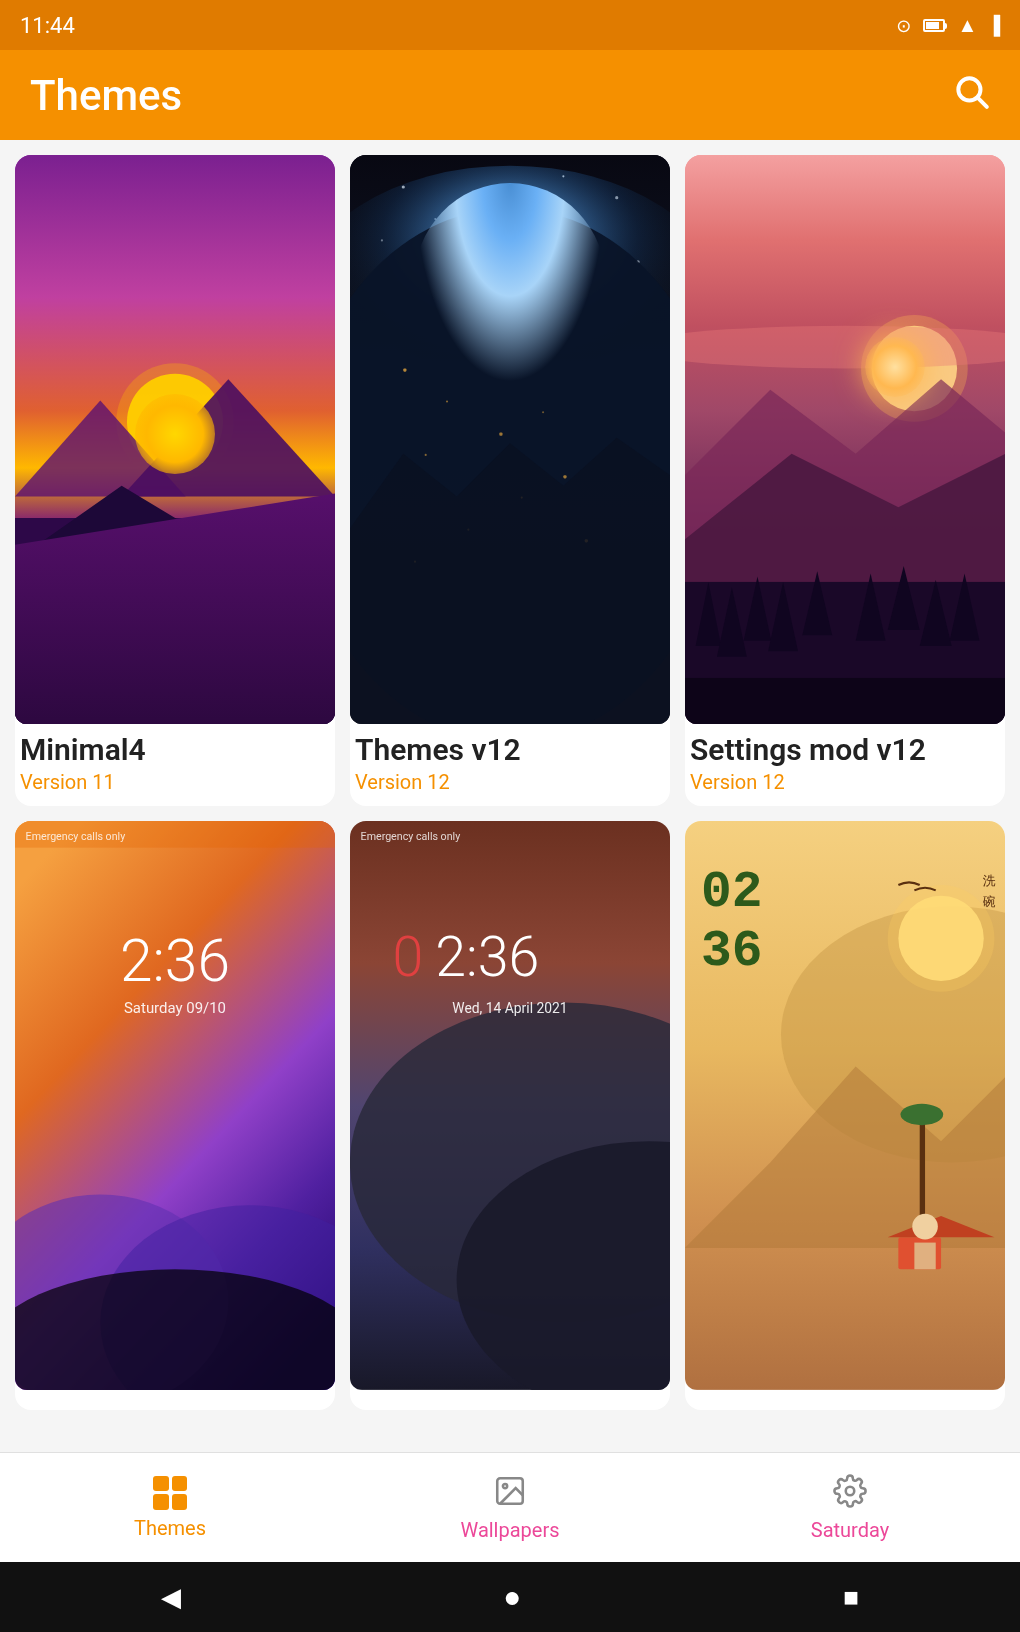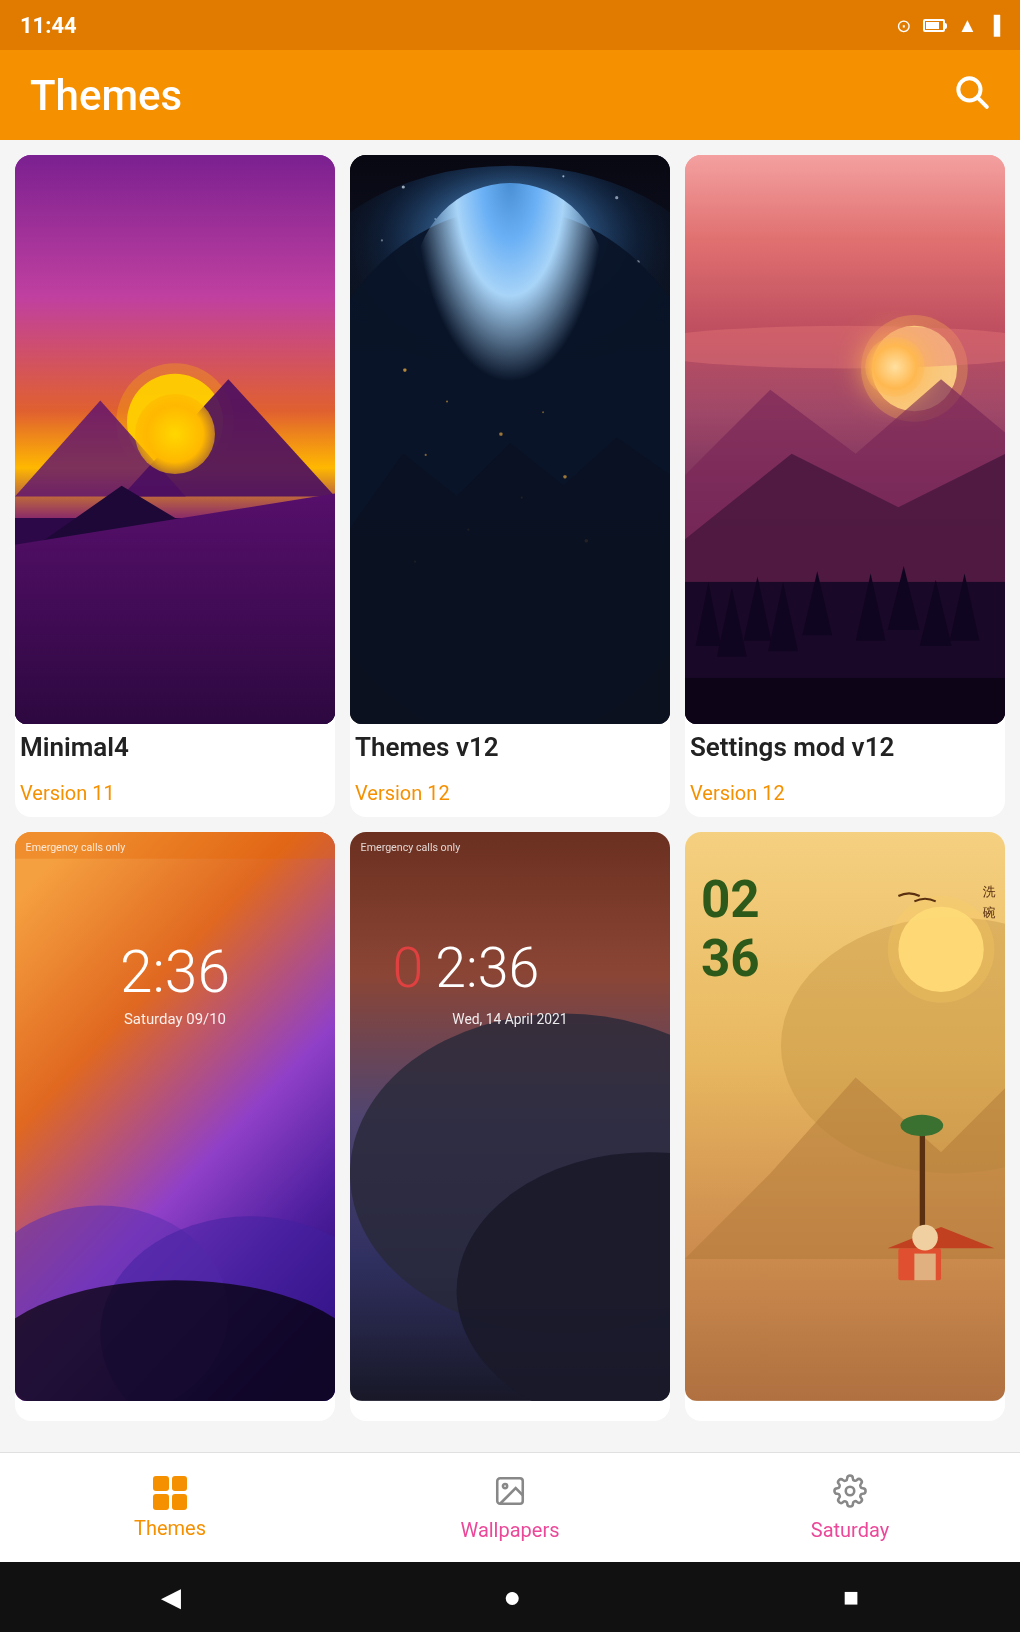--- a/index.html
+++ b/index.html
@@ -21,21 +21,21 @@
       height: 50px;
       display: flex;
       align-items: center;
       justify-content: space-between;
       padding: 0 20px;
       flex-shrink: 0;
     }
     .status-bar-left {
       color: white;
       font-size: 22px;
-      font-weight: 700;
+      font-weight: 400;
     }
     .status-bar-right {
       display: flex;
       align-items: center;
       gap: 8px;
     }
 
     
     .app-bar {
       background: #F59000;
@@ -144,28 +144,28 @@
       top: 32%;
       right: 25%;
       border-radius: 50%;
       box-shadow: 0 0 30px #FFB850;
     }
 
     .theme-info {
       padding: 8px 5px 12px 5px;
     }
     .theme-name {
-      font-size: 26px;
+      font-size: 30px;
       font-weight: 600;
       color: #222;
     }
     .theme-version {
       font-size: 20px;
       color: #F59000;
-      margin-top: 19px;
+      margin-top: 3px;
     }
 
     
     .bottom-nav {
       height: 110px;
       background: white;
       display: flex;
       align-items: center;
       justify-content: space-around;
       border-top: 1px solid #e0e0e0;
@@ -434,21 +434,21 @@
 
           <text x="40" y="145" font-size="52" font-weight="300" fill="#E04040">0</text>
           <text x="80" y="145" font-size="52" font-weight="300" fill="white">2:36</text>
           <text x="150" y="180" font-size="13" fill="white" text-anchor="middle" opacity="0.9">Wed, 14 April 2021</text>
         </svg>
       </div>
       <div class="theme-info" style="height:10px;"></div>
     </div>
 
     <div class="theme-card">
-      <div class="theme-preview" style="position:relative; overflow:hidden;">
+      <div class="theme-preview" style="position:relative; overflow:hidden;font-family:Liberation Mono, monospace;">
         <svg width="100%" height="100%" viewBox="0 0 300 533" preserveAspectRatio="xMidYMid slice" style="position:absolute;top:0;left:0;">
           <defs>
             <linearGradient id="g6" x1="0" y1="0" x2="0" y2="1">
               <stop offset="0%" stop-color="#F5D080"></stop>
               <stop offset="40%" stop-color="#E8B860"></stop>
               <stop offset="70%" stop-color="#D09050"></stop>
               <stop offset="100%" stop-color="#B07040"></stop>
             </linearGradient>
           </defs>
           <rect width="300" height="533" fill="url(#g6)"></rect>

